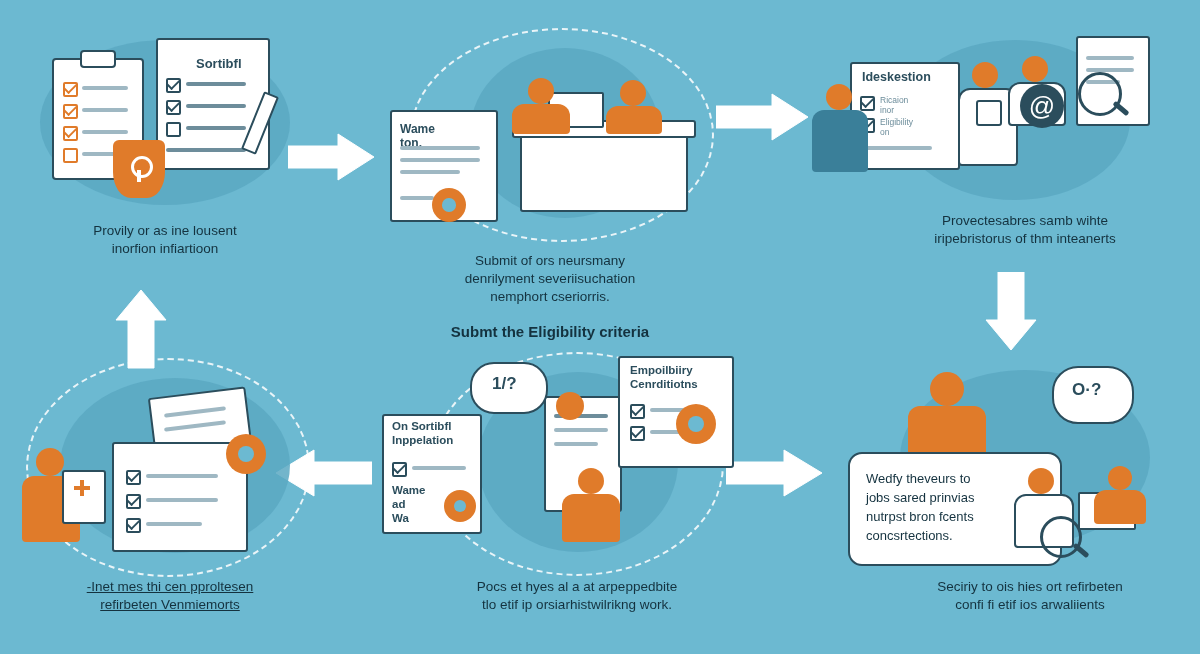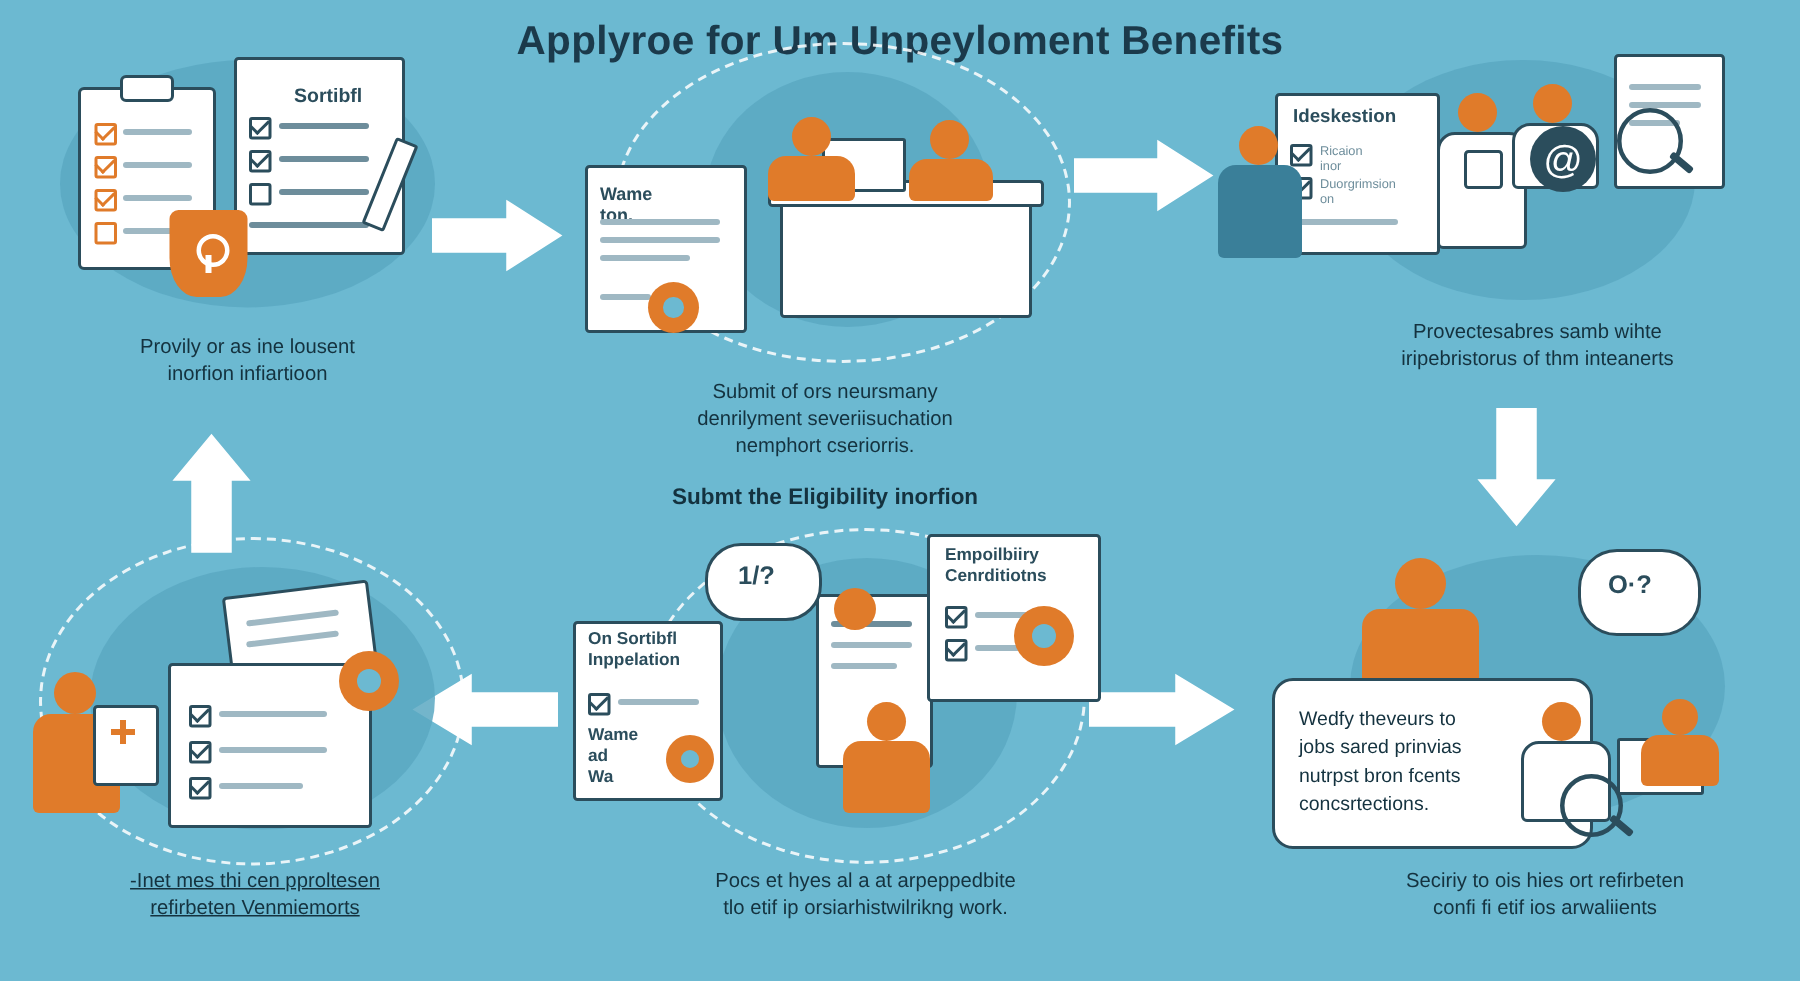--- a/index.html
+++ b/index.html
@@ -203,21 +203,20 @@
     background: #ffffff;
     border: 2px solid #2b4d5c;
     border-radius: 2px;
   }
 </style>
 </head>
 <body>
 
 <div id="canvas">
 
-  <div class="title">Applyroe for Um Unpeyloment Benefits</div>
 
   <div class="node">
     <div class="blob" style="left:40px; top:40px; width:250px; height:165px; border-radius:50%;"></div>
 
     <div class="clip" style="left:52px; top:58px; width:88px; height:118px;"></div>
     <div class="clip-top" style="left:80px; top:50px; width:32px; height:14px; border-radius:4px;"></div>
     <div class="checkbox orange" style="left:63px; top:82px;"></div>
     <div class="tick" style="left:64px; top:83px;"></div>
     <div class="doc-line" style="left:82px; top:86px; width:46px;"></div>
     <div class="checkbox orange" style="left:63px; top:104px;"></div>
@@ -274,40 +273,40 @@
     <div class="laptop" style="left:548px; top:92px; width:52px; height:32px;"></div>
 
     <div class="person-head" style="left:528px; top:78px; width:26px; height:26px;"></div>
     <div class="person-body" style="left:512px; top:104px; width:58px; height:30px;"></div>
     <div class="person-head" style="left:620px; top:80px; width:26px; height:26px;"></div>
     <div class="person-body" style="left:606px; top:106px; width:56px; height:28px;"></div>
 
     <div class="caption" style="left:400px; top:252px; width:300px; white-space:pre-line;">Submit of ors neursmany
 denrilyment severiisuchation
 nemphort cseriorris.</div>
-    <div class="caption bold" style="left:400px; top:322px; width:300px;">Submt the Eligibility inorfion</div>
+    <div class="caption bold" style="left:400px; top:322px; width:300px;">Submt the Eligibility criteria</div>
   </div>
 
   <div class="arrow" style="left:716px; top:90px;">
     <svg width="96" height="60" viewBox="0 0 96 60">
       <polygon points="0,16 56,16 56,4 92,27 56,50 56,38 0,38" fill="#ffffff" stroke="#ffffff" stroke-width="1"></polygon>
     </svg>
   </div>
 
   <div class="node">
     <div class="blob" style="left:900px; top:40px; width:230px; height:160px;"></div>
 
     <div class="doc" style="left:850px; top:62px; width:106px; height:104px;"></div>
     <div style="position:absolute; left:862px; top:70px; font-size:12.5px; font-weight:bold; color:#2b4d5c;">Ideskestion</div>
     <div class="checkbox" style="left:860px; top:96px;"></div>
     <div class="tick dark" style="left:861px; top:97px;"></div>
     <div style="position:absolute; left:880px; top:95px; font-size:8.5px; color:#6d8d9b;">Ricaion inor</div>
     <div class="checkbox" style="left:860px; top:118px;"></div>
     <div class="tick dark" style="left:861px; top:119px;"></div>
-    <div style="position:absolute; left:880px; top:117px; font-size:8.5px; color:#6d8d9b;">Duorgrimsion on</div>
+    <div style="position:absolute; left:880px; top:117px; font-size:8.5px; color:#6d8d9b;">Eligibility on</div>
     <div class="doc-line" style="left:860px; top:146px; width:72px;"></div>
 
     <div class="person-head" style="left:826px; top:84px; width:26px; height:26px;"></div>
     <div class="person-body teal" style="left:812px; top:110px; width:56px; height:62px;"></div>
 
     <div class="person-head" style="left:972px; top:62px; width:26px; height:26px;"></div>
     <div class="person-body white" style="left:958px; top:88px; width:56px; height:74px;"></div>
     <div style="position:absolute; left:976px; top:100px; width:22px; height:22px; border:2px solid #2b4d5c; border-radius:3px; background:#fff;"></div>
 
     <div class="person-head" style="left:1022px; top:56px; width:26px; height:26px;"></div>

